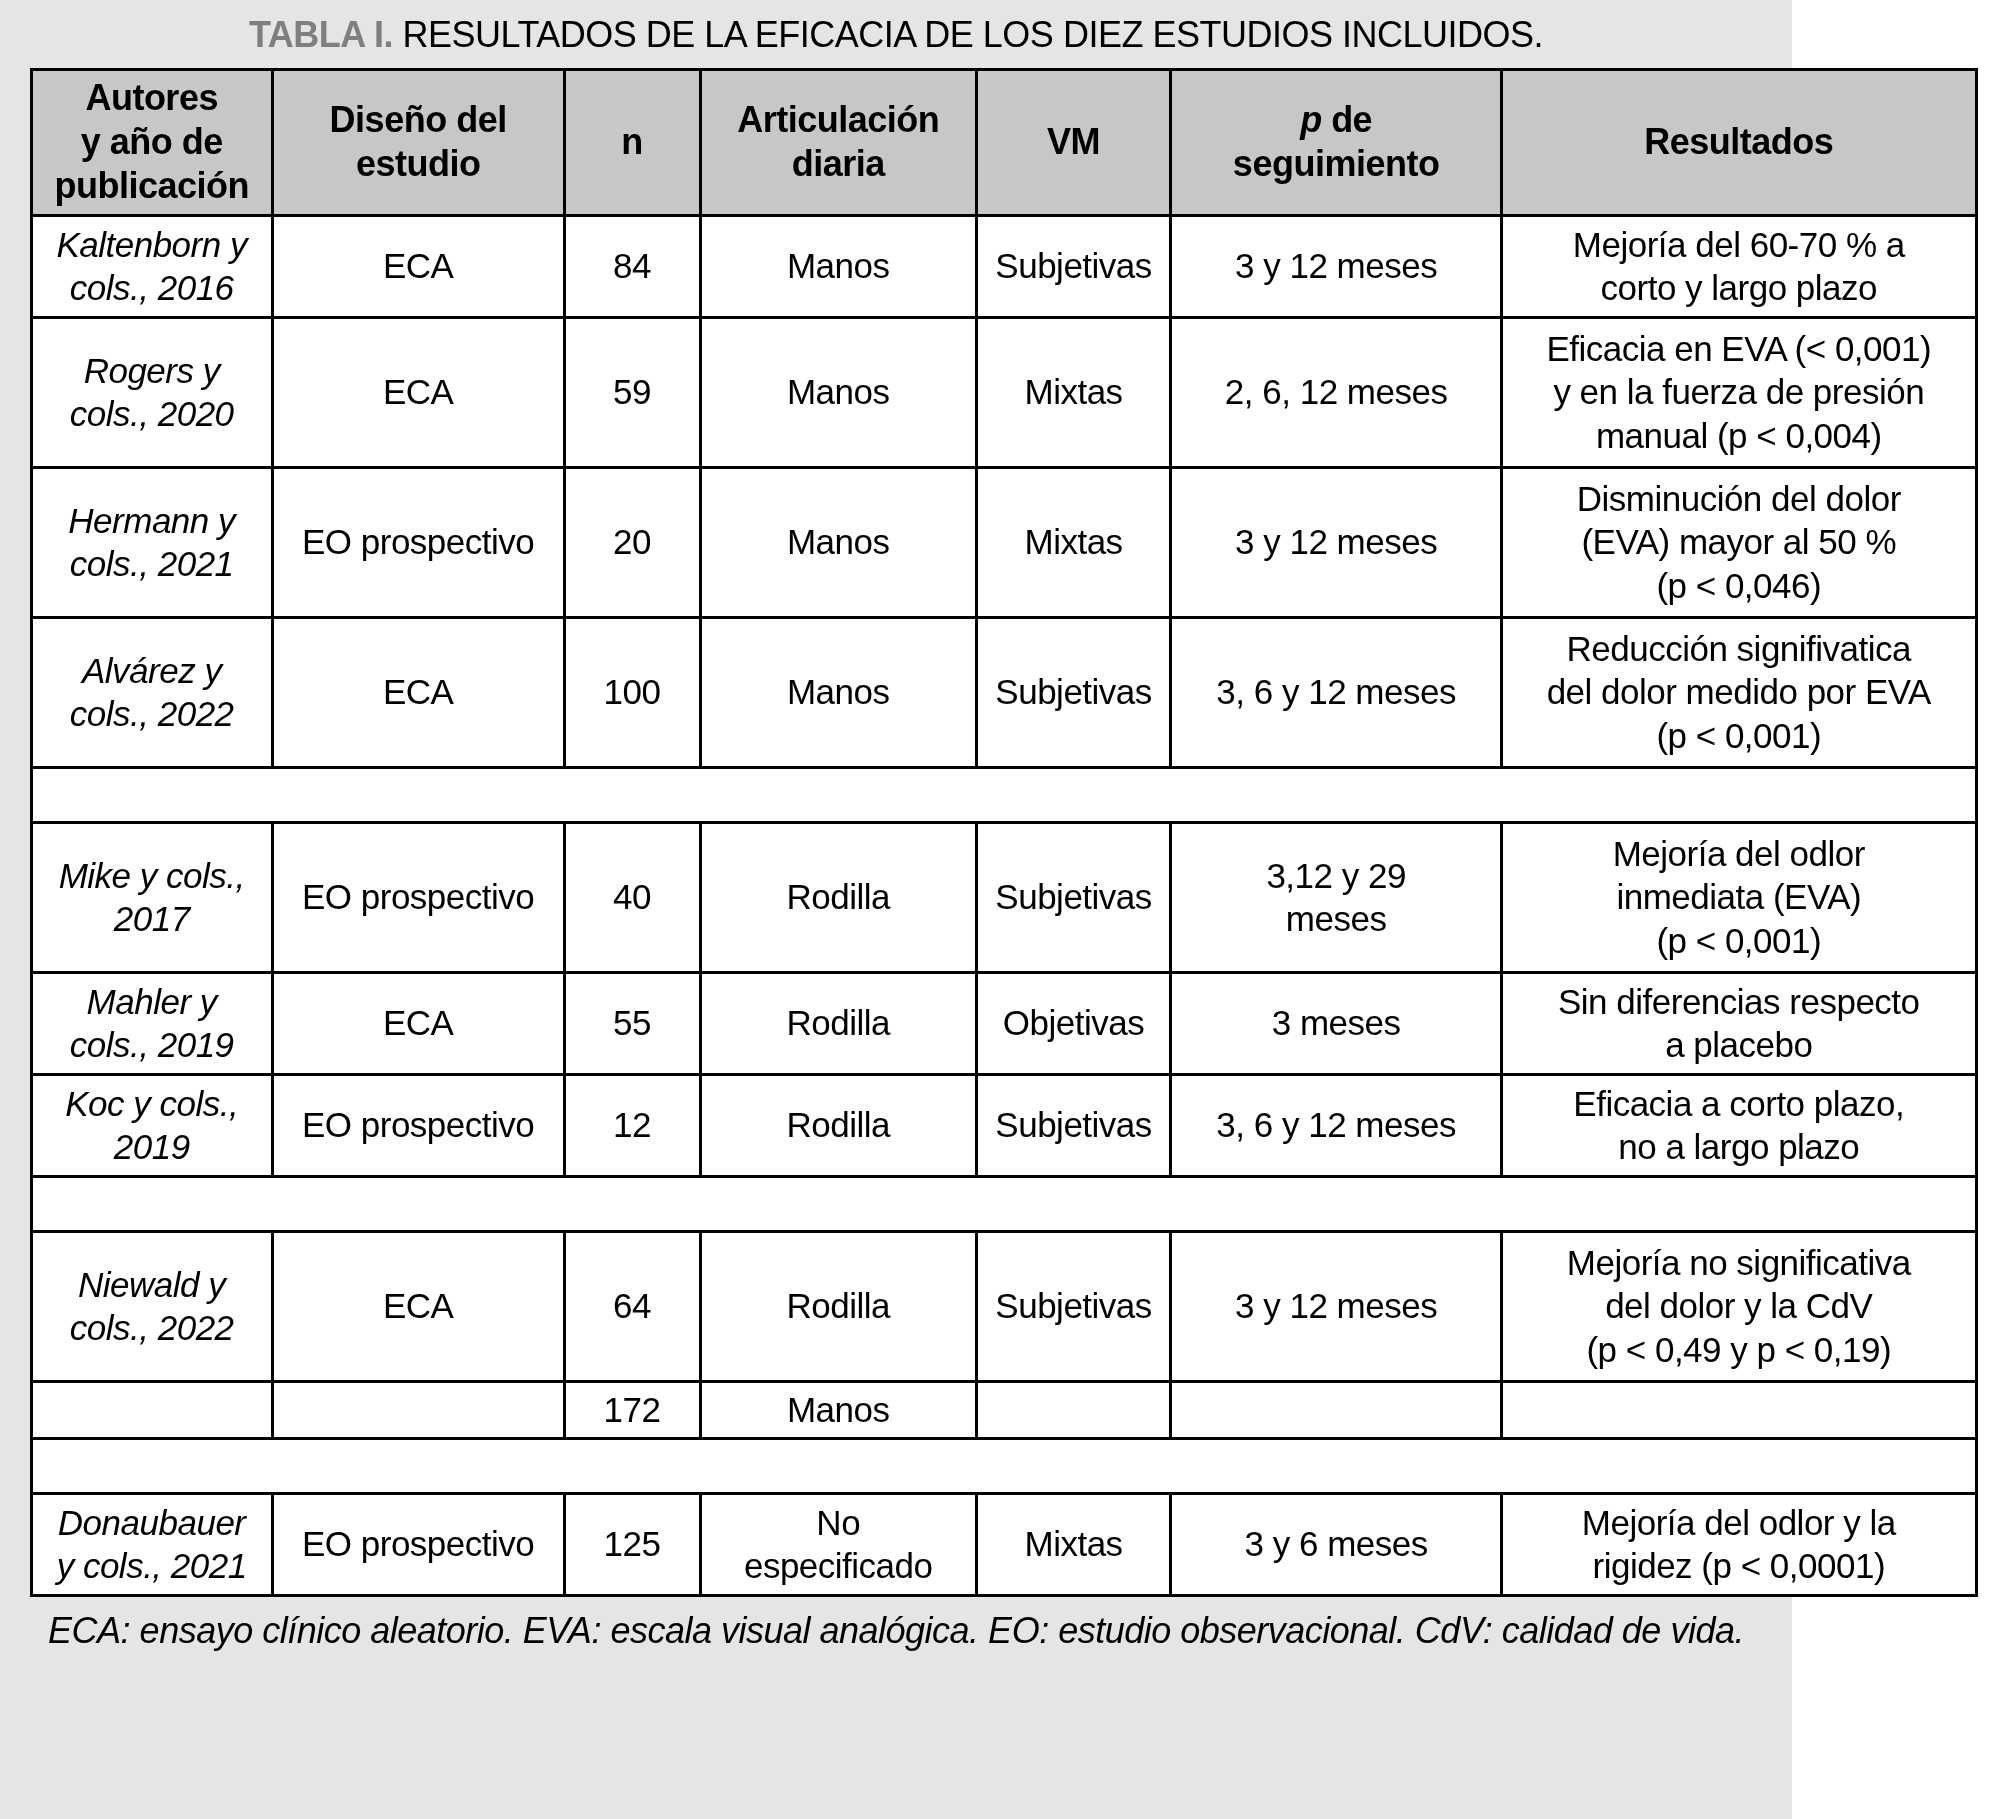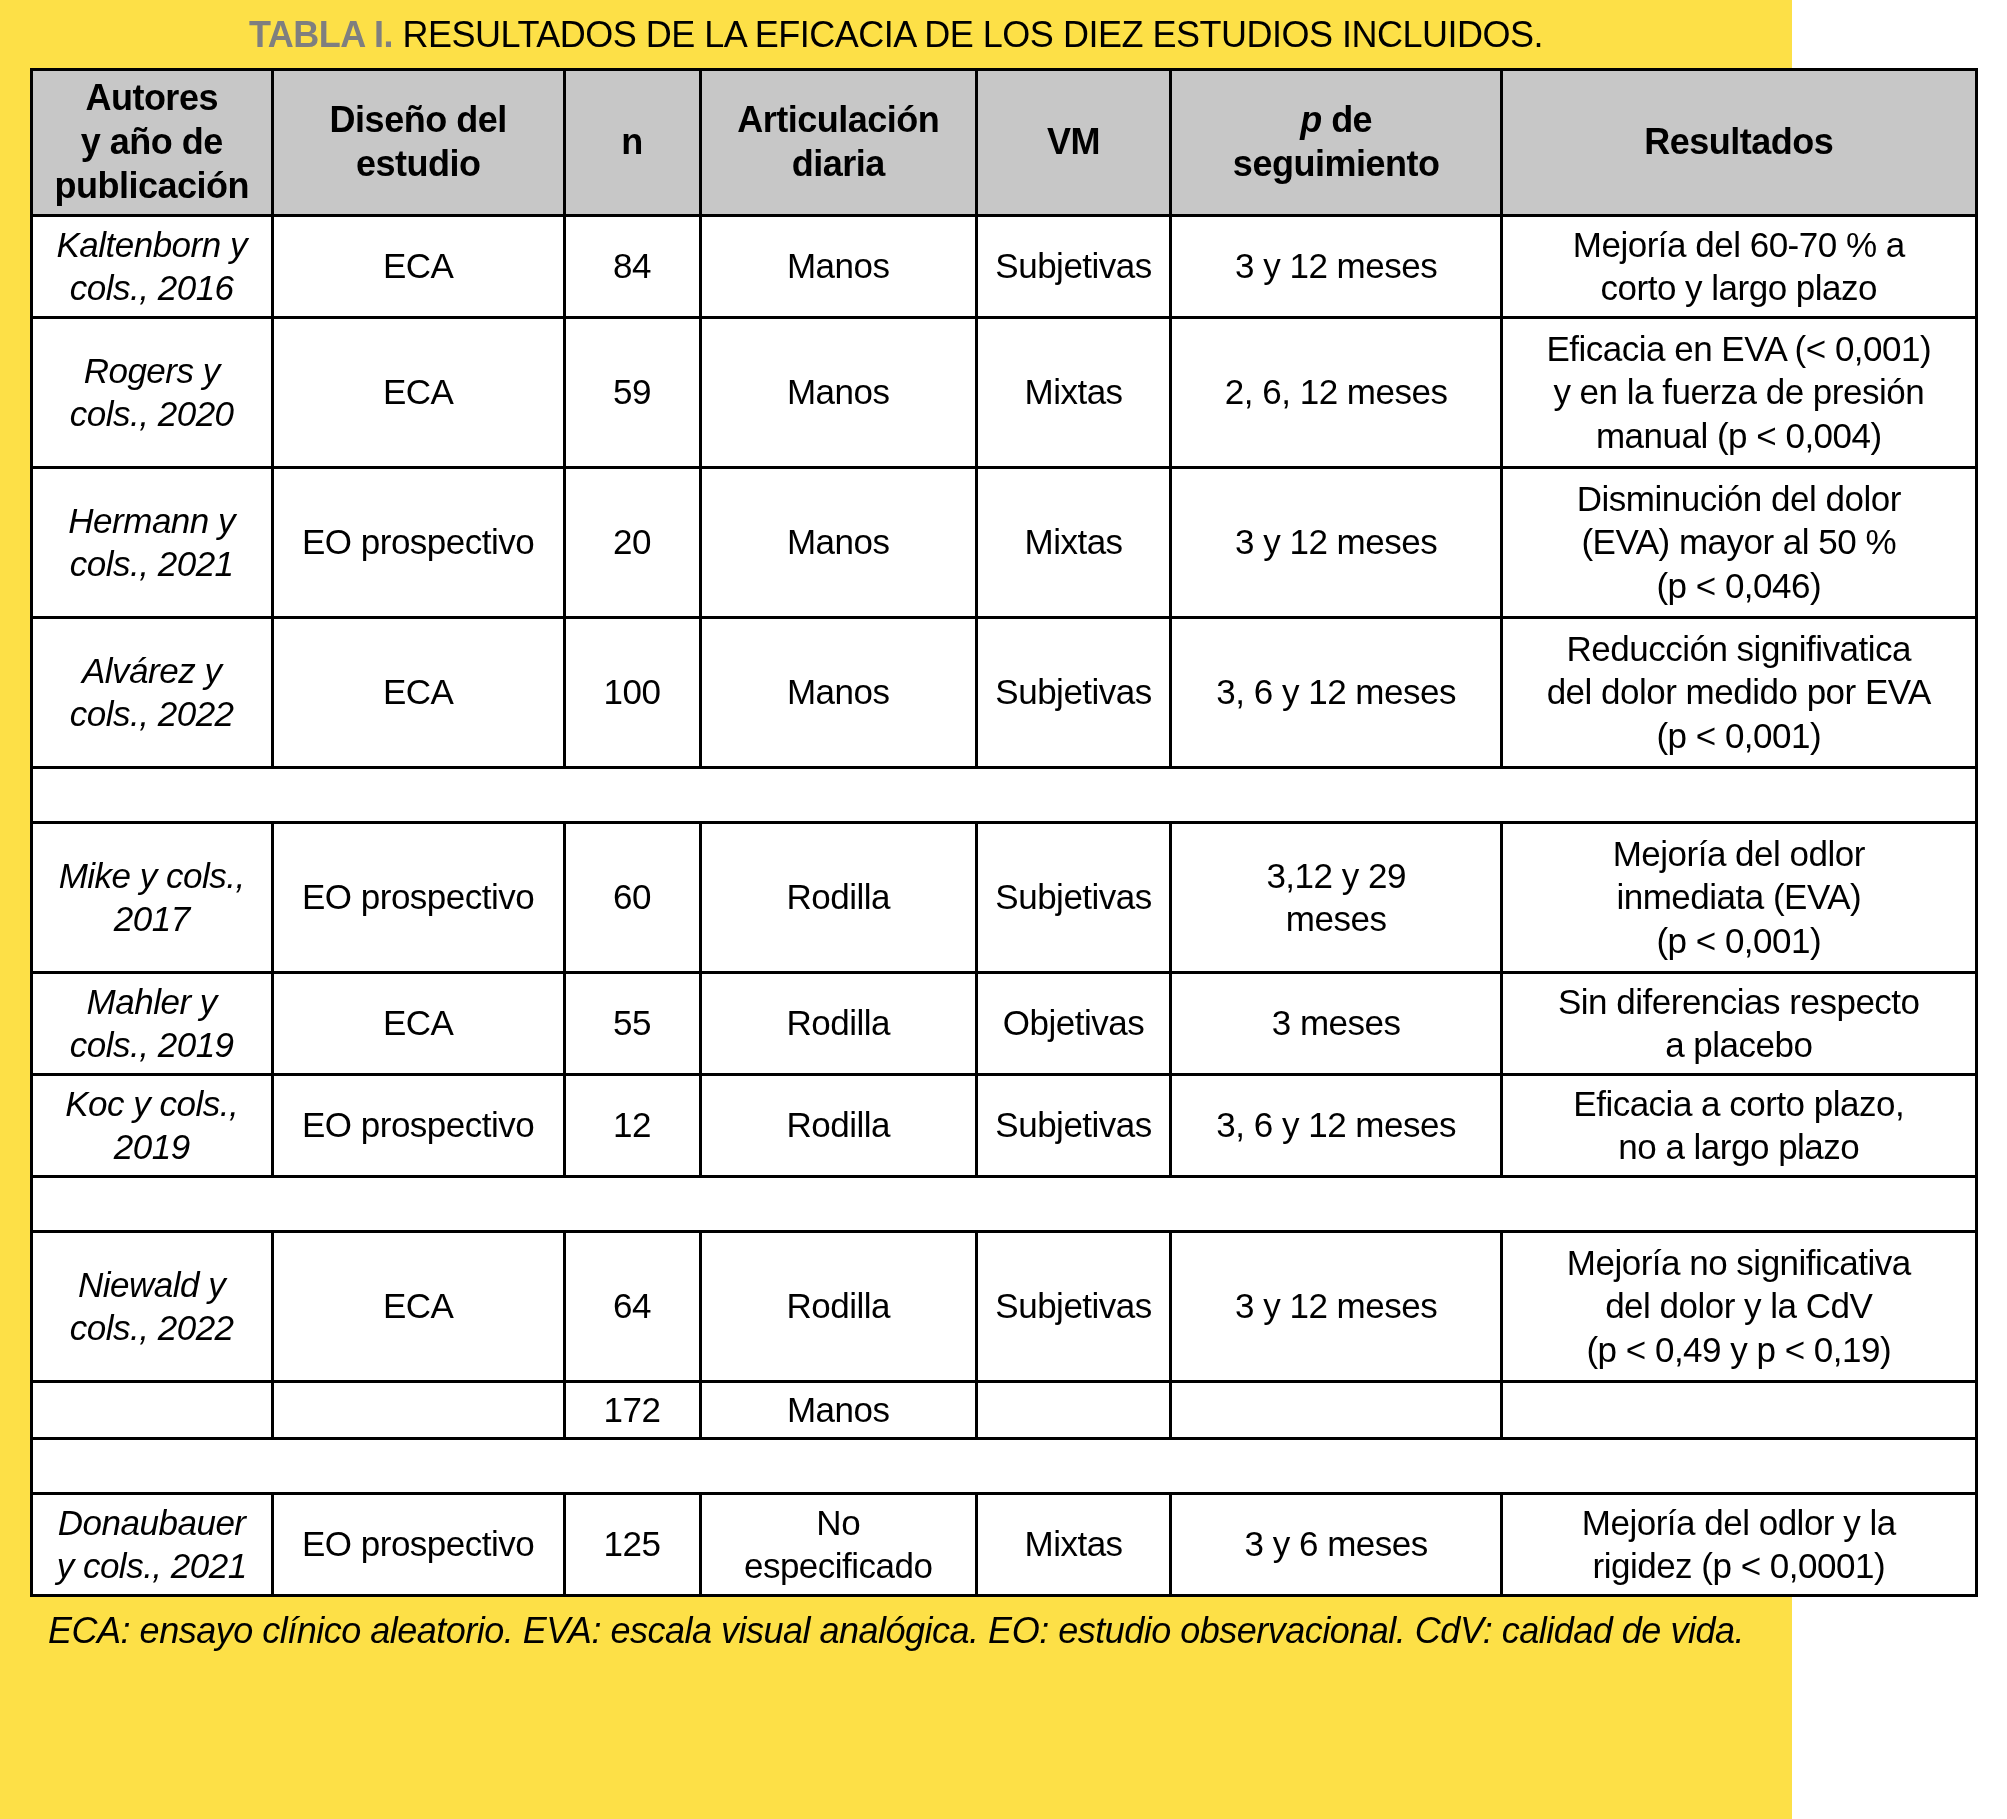--- a/index.html
+++ b/index.html
@@ -7,21 +7,21 @@
     padding: 0;
     background: #ffffff;
     font-family: "Liberation Sans", sans-serif;
     color: #000000;
   }
   .page {
     width: 1792px;
     height: 1819px;
     box-sizing: border-box;
     padding: 9.9px 29.6px 0 29.6px;
-    background: #fde047;
+    background: #e5e5e5;
   }
   .caption {
     text-align: center;
     font-size: 36px;
     letter-spacing: -0.5px;
     margin: 3.9px 0 11.8px 0;
     white-space: nowrap;
   }
   .cap-label {
     font-weight: bold;
@@ -156,21 +156,21 @@
 del dolor medido por EVA
 (p &lt; 0,001)</td>
       </tr>
       <tr class="sep">
         <td colspan="7"></td>
       </tr>
       <tr class="rlg">
         <td class="author">Mike y cols.,
 2017</td>
         <td>EO prospectivo</td>
-        <td>60</td>
+        <td>40</td>
         <td>Rodilla</td>
         <td>Subjetivas</td>
         <td>3,12 y 29
 meses</td>
         <td>Mejoría del odlor
 inmediata (EVA)
 (p &lt; 0,001)</td>
       </tr>
       <tr class="rmd">
         <td class="author">Mahler y

